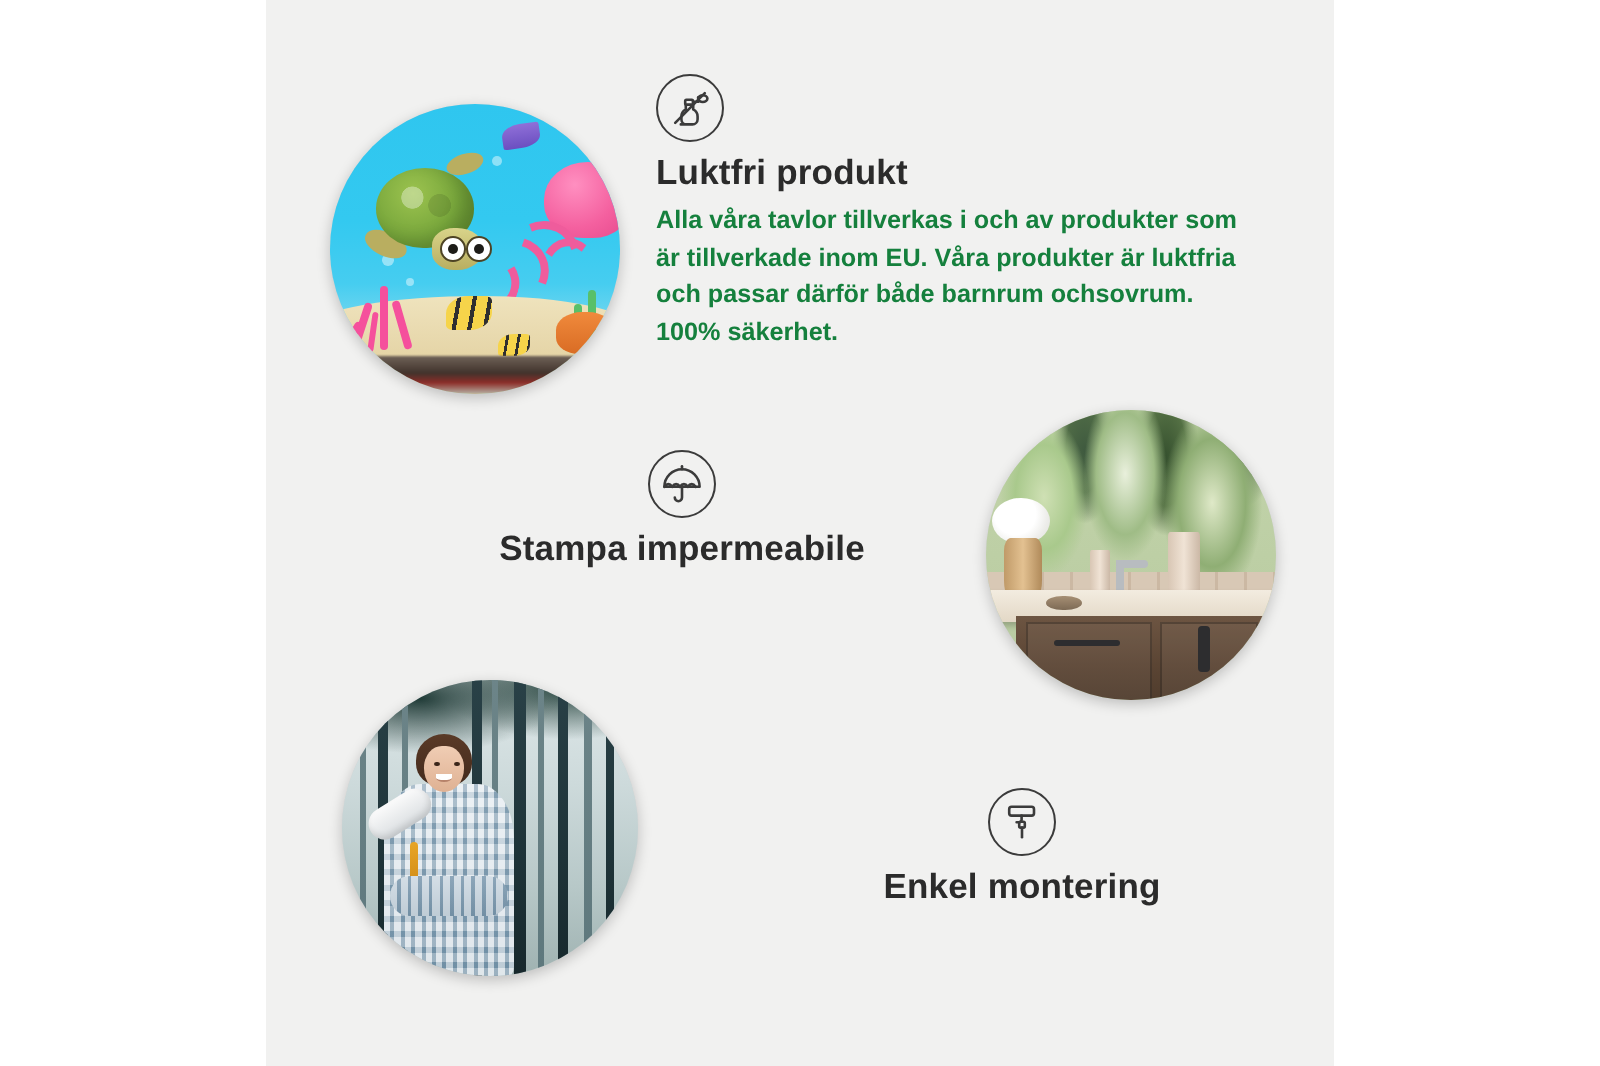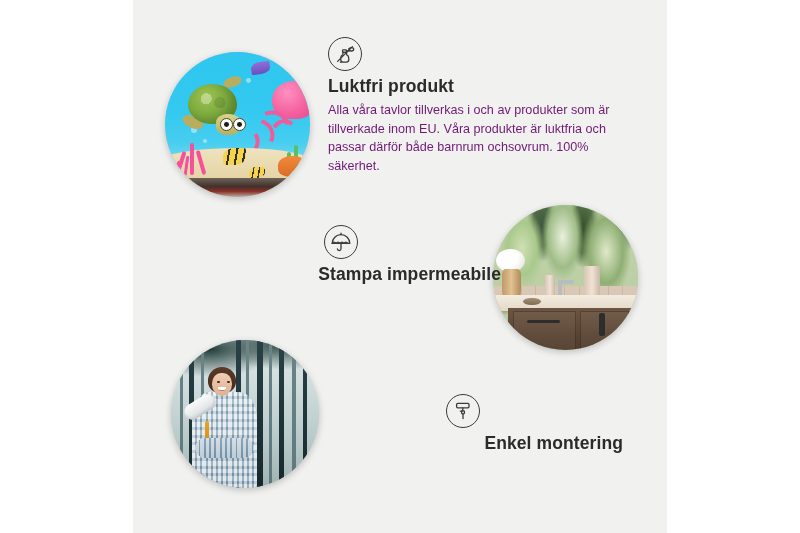--- a/index.html
+++ b/index.html
@@ -245,25 +245,26 @@
   .f-title {
     font-size: 17.5px;
     font-weight: bold;
     color: #2b2b2b;
     margin: 5px 0 4px 0;
     letter-spacing: .1px;
   }
   .f-body {
     font-size: 12.6px;
     line-height: 1.48;
-    color: #701a75;
+    color: #15803d;
+    font-weight: bold;
   }
 
   .align-left   { text-align: left; }
-  .align-center { text-align: right; }
+  .align-center { text-align: center; }
 
   .align-center .icon-circle { margin: 0 auto; }
 </style>
 </head>
 <body>
 
 <div id="page">
   <div id="panel">
 
     <div class="feature" style="left:32px; top:52px; width:145px; height:145px;">
@@ -406,21 +407,21 @@
           <div class="person-eye" style="left:31%; top:27.5%;"></div>
           <div class="person-eye" style="left:38%; top:27.5%;"></div>
           <div class="person-smile"></div>
           <div class="roller-head"></div>
           <div class="roller-handle"></div>
           <div class="person-arm"></div>
         </div>
       </div>
     </div>
 
-    <div class="feature align-center" style="left:170px; top:394px; width:320px;">
+    <div class="feature align-center" style="left:170px; top:394px; width:320px;padding-left:48px;">
       <div class="icon-circle">
         <svg width="24" height="24" viewBox="0 0 24 24" fill="none" stroke="#3b3b3b" stroke-width="1.3" stroke-linecap="round" stroke-linejoin="round">
           <rect x="5.6" y="4.4" width="12.4" height="4.4" rx="1.2"></rect>
           <path d="M11.8 8.8v2.1a1.2 1.2 0 0 1-1.2 1.2H9.3"></path>
           <rect x="10.6" y="11.9" width="2.8" height="2.9" rx="0.7"></rect>
           <path d="M12 14.8v4.8"></path>
         </svg>
       </div>
       <div class="f-title">Enkel montering</div>
     </div>

